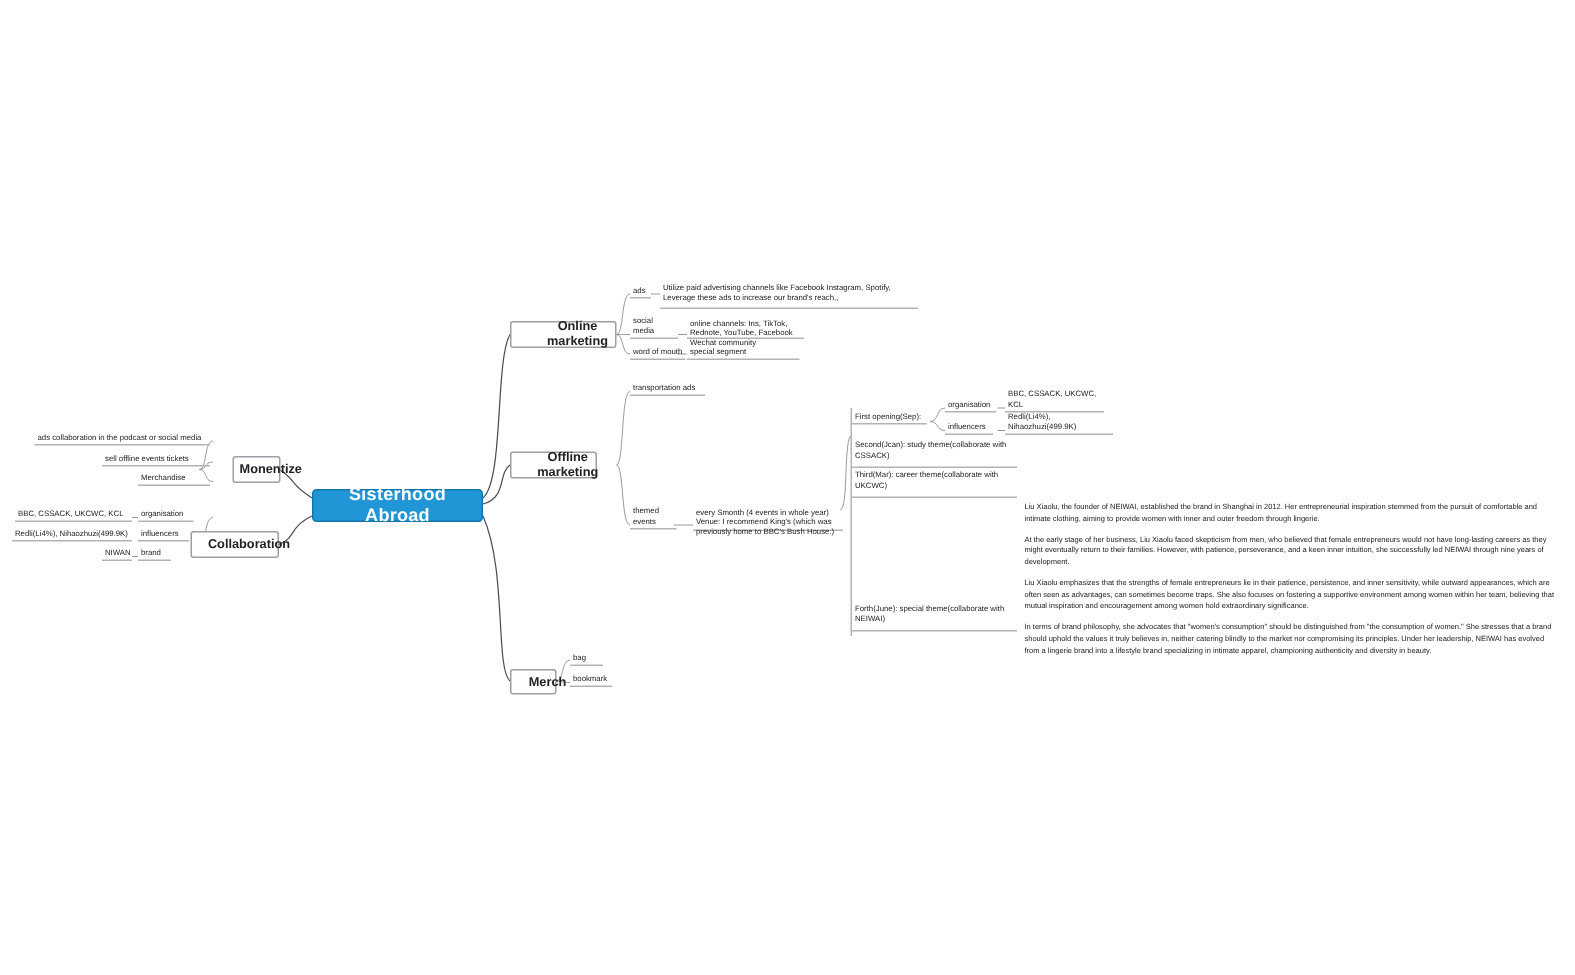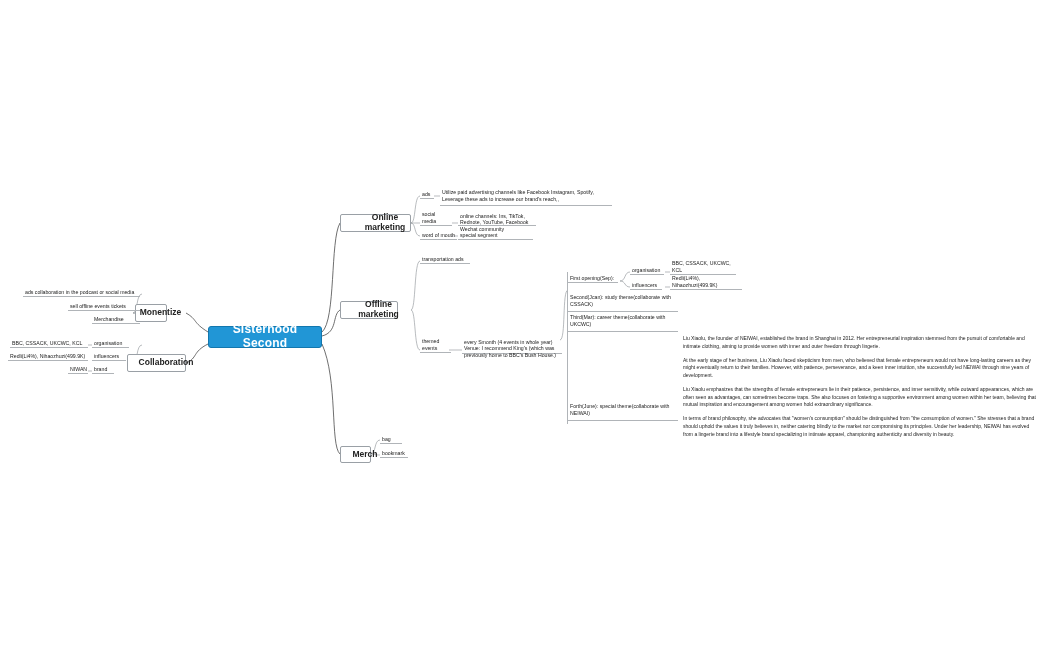--- a/index.html
+++ b/index.html
@@ -130,36 +130,36 @@
       <path d="M88,345 L92,345"></path>
       <path d="M92,358 L92,358"></path>
       <path d="M88,371 L92,371"></path>
 
       <path d="M371,454 C376,454 374,440 380,440"></path>
       <path d="M371,454 C376,454 374,455 380,455"></path>
     </g>
   </svg>
 
   <div class="node root" style="left:208px; top:326px; width:114px; height:22px;">
-    <span>Sisterhood Second</span>
+    <span>Sisterhood Abroad</span>
   </div>
 
   <div class="node branch" style="left:340px; top:214px; width:71px; height:18px;">
     <span>Online marketing</span>
   </div>
 
   <div class="node branch" style="left:340px; top:301px; width:58px; height:18px;">
     <span>Offline marketing</span>
   </div>
 
   <div class="node branch" style="left:340px; top:446px; width:31px; height:17px;">
     <span>Merch</span>
   </div>
 
-  <div class="node branch" style="left:135px; top:304px; width:32px; height:18px;text-align:center;">
+  <div class="node branch" style="left:155px; top:304px; width:32px; height:18px;text-align:center;">
     <span>Monentize</span>
   </div>
 
   <div class="node branch" style="left:127px; top:354px; width:59px; height:18px;">
     <span>Collaboration</span>
   </div>
 
   <div class="plain" style="left:420px; top:190px; width:14px; height:9px;">
     <span>ads</span>
   </div>

